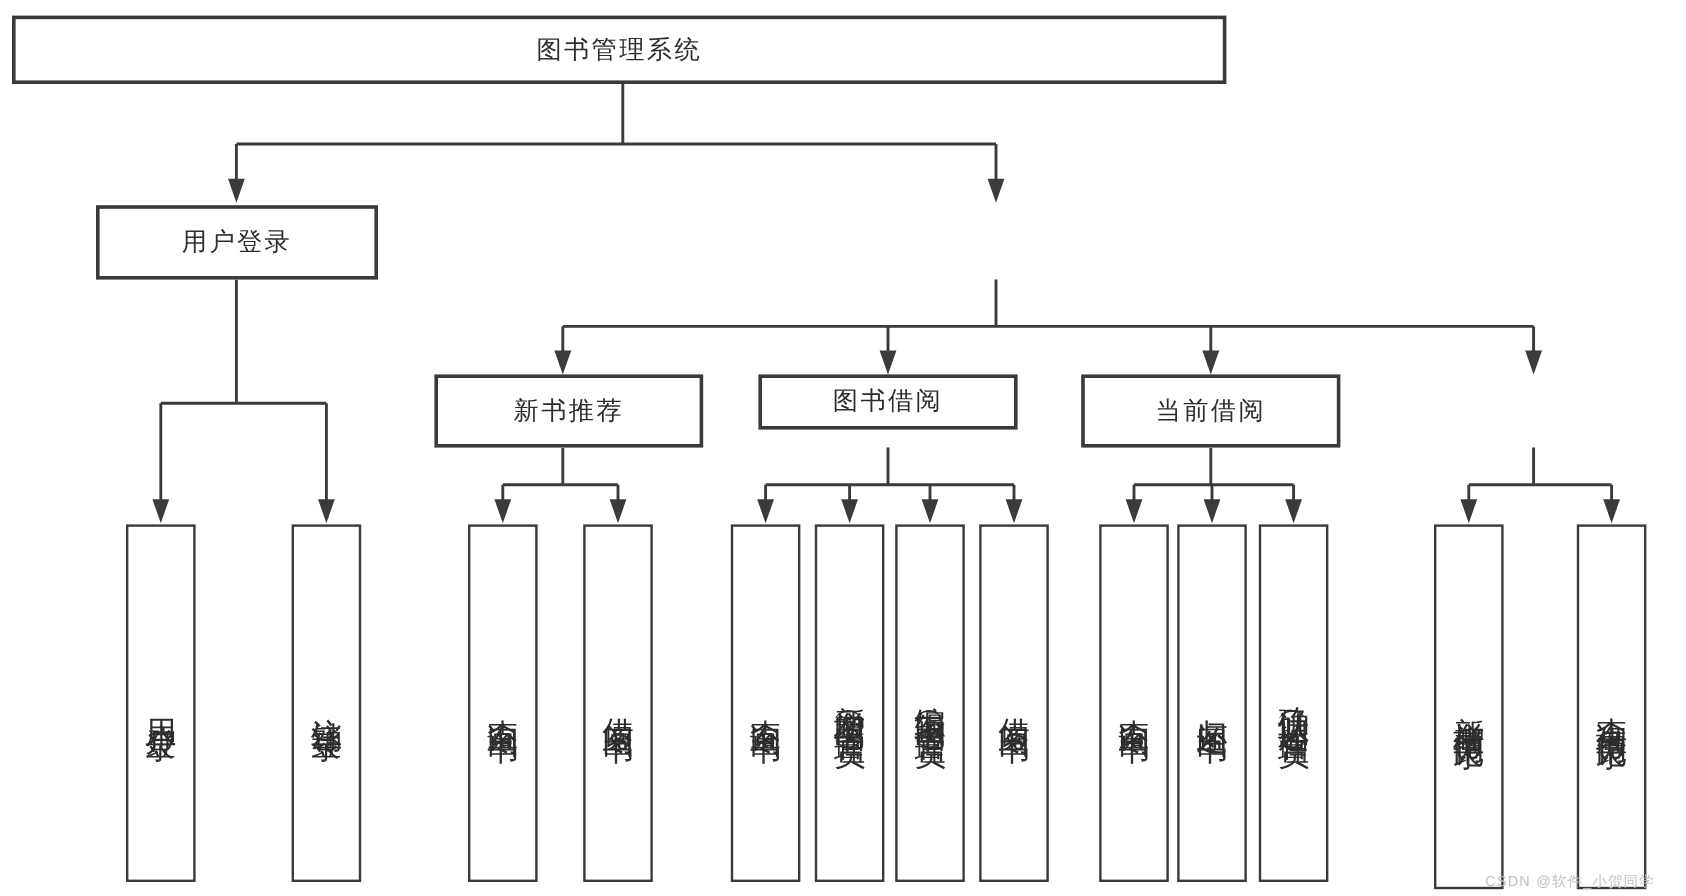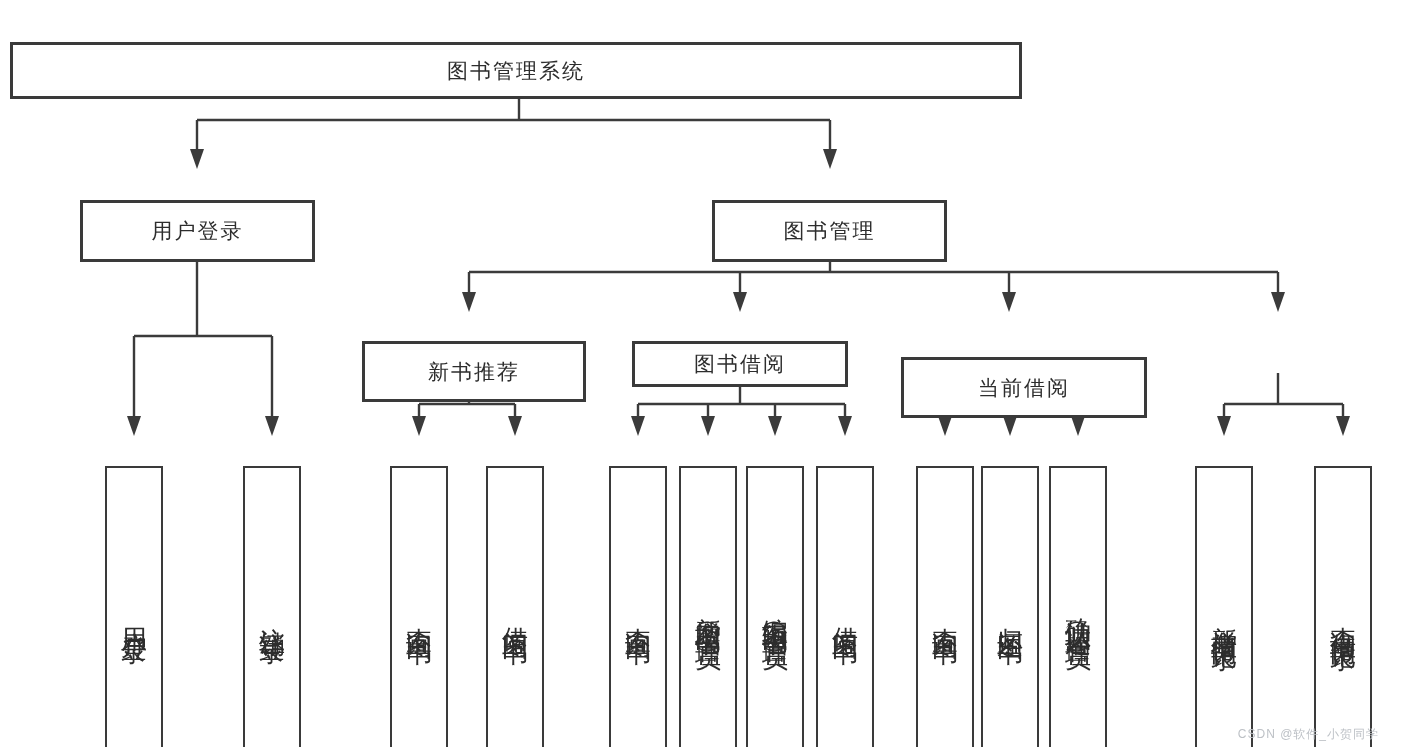--- a/index.html
+++ b/index.html
@@ -7,21 +7,21 @@
   .stage {
     position:relative; width:1405px; height:747px; background:#fff;
     font-family:"Liberation Sans", sans-serif; overflow:hidden;
   }
   .wires { position:absolute; left:0; top:0; }
   .wire  { stroke:var(--line,#3b3b3b); stroke-width:2.4; fill:none; }
   .head  { fill:var(--line,#3b3b3b); stroke:none; }
   .node {
     position:absolute; border:3px solid var(--box_border,#3a3a3a);
     background:#fff; display:flex; align-items:center; justify-content:center;
-    color:var(--text,#2d2d2d); text-align:center; line-height:1.2;margin-top:29px;
+    color:var(--text,#2d2d2d); text-align:center; line-height:1.2;
   }
   .h   { font-size:21px; letter-spacing:2px; white-space:nowrap; }
   .v   {
     writing-mode:vertical-rl; text-orientation:mixed;
     font-size:26px; letter-spacing:4px; border-width:2.5px;
   }
   .watermark {
     position:absolute; right:26px; bottom:4px;
     font-size:12px; letter-spacing:1px;
     color:var(--watermark,#bdc1c6); white-space:nowrap;
@@ -78,25 +78,24 @@
     <g>
       <path class="wire" d="M1278,373 V404 M1224,404 H1343 M1224,404 V419 M1343,404 V419"></path>
       <polygon class="head" points="1217,416 1231,416 1224,436"></polygon>
       <polygon class="head" points="1336,416 1350,416 1343,436"></polygon>
     </g>
   </svg>
 
   <div class="node h" style="left:10px;top:13px;width:1012px;height:57px">图书管理系统</div>
 
   <div class="node h" style="left:80px;top:171px;width:235px;height:62px">用户登录</div>
-  <div class="node h" style="left:712px;top:171px;width:235px;height:62px">图书管理</div>
 
   <div class="node h" style="left:362px;top:312px;width:224px;height:61px">新书推荐</div>
   <div class="node h" style="left:632px;top:312px;width:216px;height:46px">图书借阅</div>
-  <div class="node h" style="left:901px;top:328px;width:246px;height:61px">当前借阅</div>
+  <div class="node h" style="left:901px;top:312px;width:216px;height:61px">当前借阅</div>
 
   <div class="node v" style="left:105px;top:437px;width:58px;height:298px">用户登录</div>
   <div class="node v" style="left:243px;top:437px;width:58px;height:298px">注销登录</div>
 
   <div class="node v" style="left:390px;top:437px;width:58px;height:298px">查询图书</div>
   <div class="node v" style="left:486px;top:437px;width:58px;height:298px">借阅图书</div>
 
   <div class="node v" style="left:609px;top:437px;width:58px;height:298px">查询图书</div>
   <div class="node v" style="left:679px;top:437px;width:58px;height:298px">新增图书（管理员）</div>
   <div class="node v" style="left:746px;top:437px;width:58px;height:298px">编辑图书（管理员）</div>

